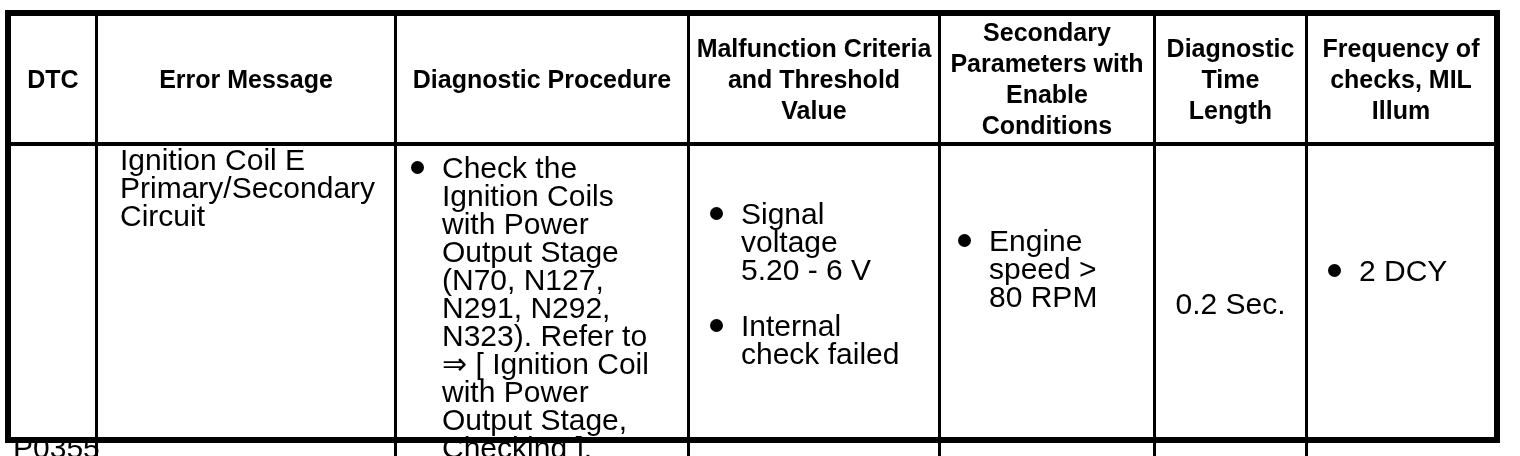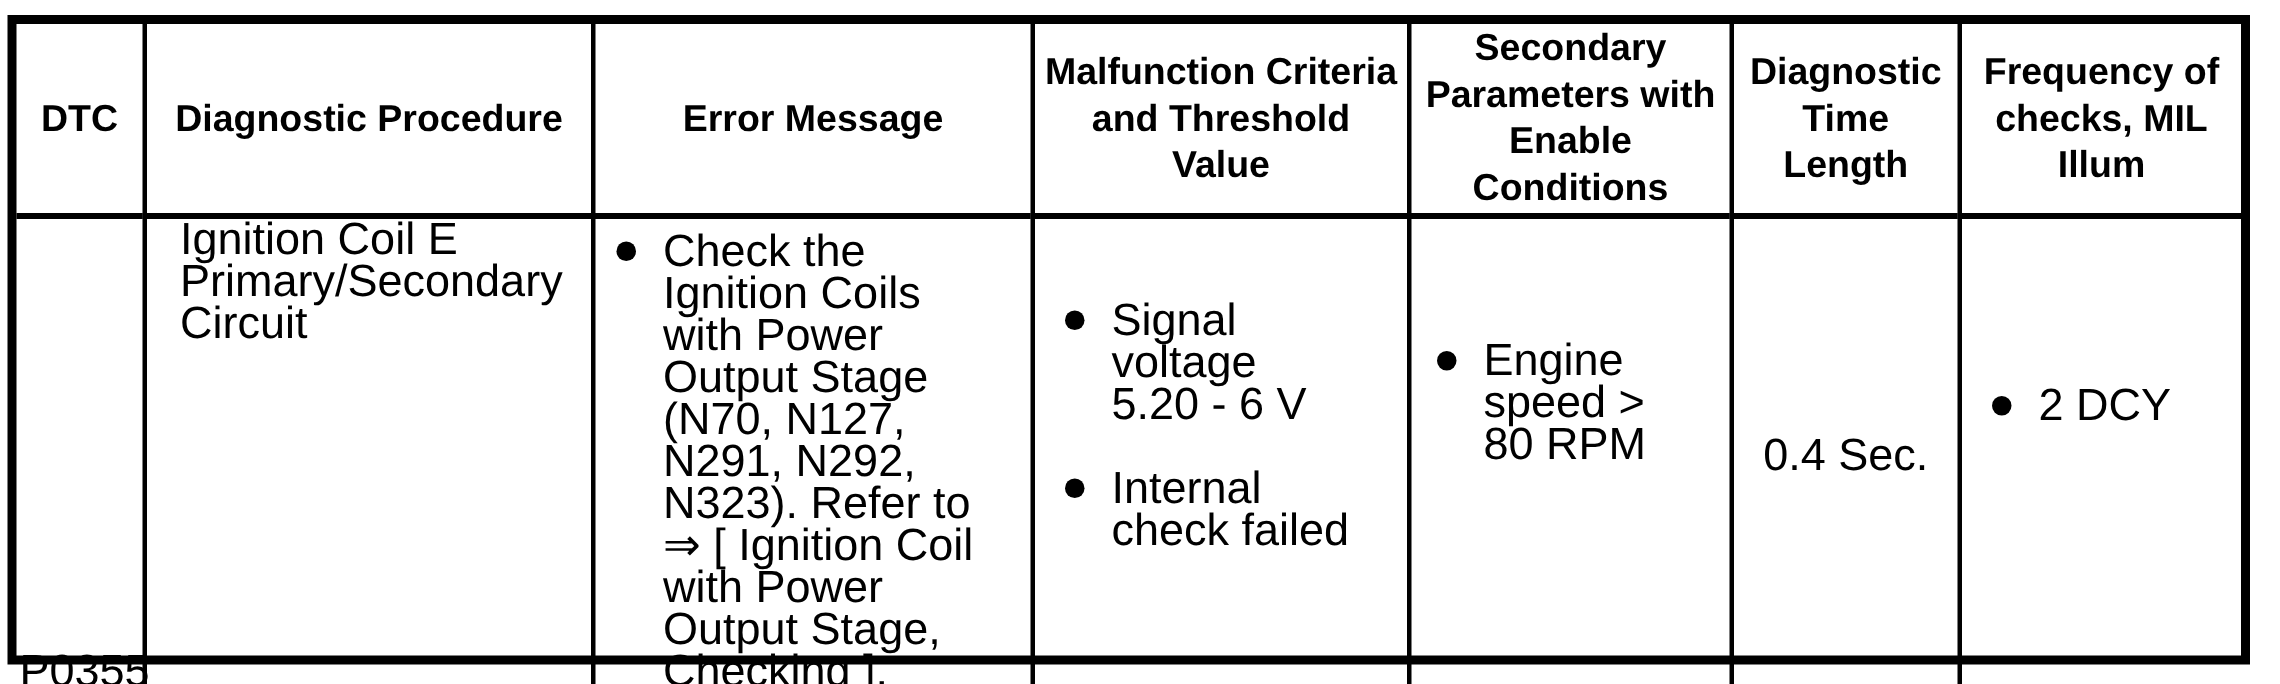--- a/index.html
+++ b/index.html
@@ -61,22 +61,22 @@
     background: #000000;
     border-radius: 50%;
   }
 </style>
 </head>
 <body>
 
 <div class="dtc-table">
 
   <div class="th">DTC</div>
+  <div class="th bl">Error Message</div>
   <div class="th bl">Diagnostic Procedure</div>
-  <div class="th bl">Error Message</div>
   <div class="th bl">Malfunction Criteria
 and Threshold
 Value</div>
   <div class="th bl">Secondary
 Parameters with
 Enable
 Conditions</div>
   <div class="th bl">Diagnostic
 Time
 Length</div>
@@ -111,21 +111,21 @@
   </div>
 
   <div class="cell bl td-sec">
     <div class="bullet-item">
       <span class="bullet"></span>
       <div class="sec-text">Engine speed &gt; 80 RPM</div>
     </div>
   </div>
 
   <div class="cell bl td-mon">
-    <div>0.4 Sec.</div>
+    <div>0.2 Sec.</div>
   </div>
 
   <div class="cell bl td-freq">
     <div class="bullet-item">
       <span class="bullet"></span>
       <div>2 DCY</div>
     </div>
   </div>
 
 </div>

